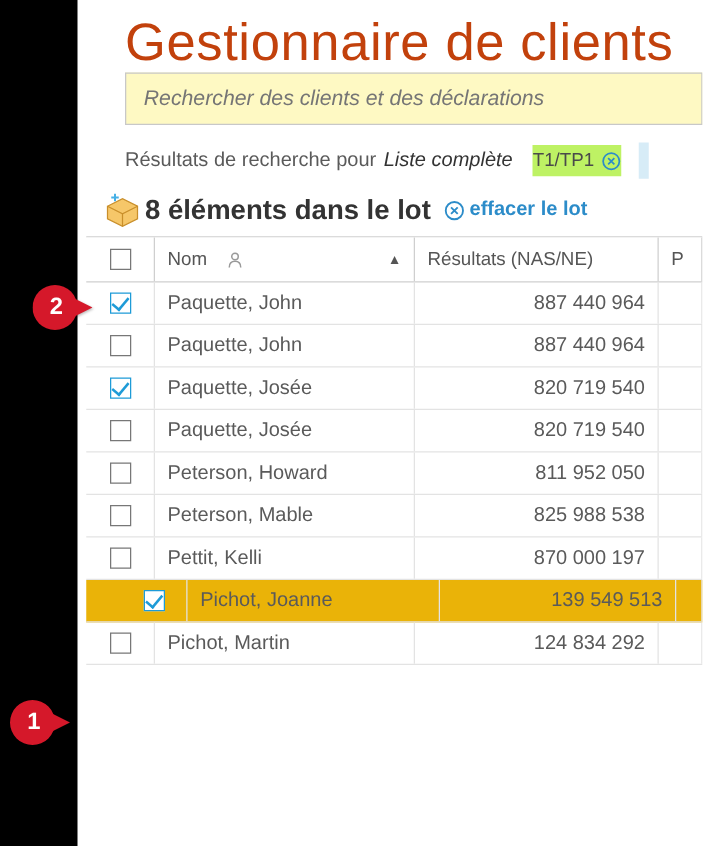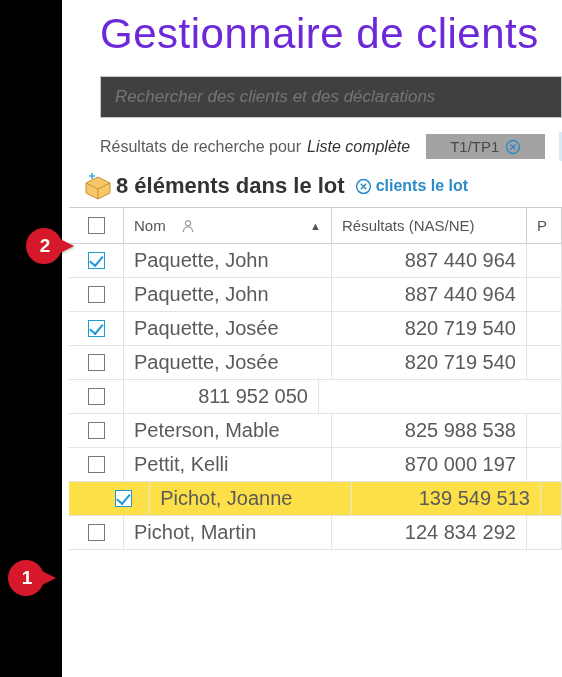--- a/index.html
+++ b/index.html
@@ -23,29 +23,29 @@
     position: absolute;
     left: 62px;
     top: 0;
     right: 0;
     bottom: 0;
     padding-top: 10px;
   }
   .title {
     font-size: 42px;
     font-weight: 300;
-    color: #6d28d9;
-    margin: 0 0 18px 38px;
+    color: #c2410c;
+    margin: 0 0 0 38px;
     white-space: nowrap;
     letter-spacing: 0.5px;
   }
   .search-box {
     margin: 0 0 14px 38px;
     border: 1px solid #c8c8c8;
-    background: #404040;
+    background: #fef9c3;
     height: 42px;
     display: flex;
     align-items: center;
     padding: 0 12px;
   }
   .search-box input {
     border: none;
     outline: none;
     background: transparent;
     width: 100%;
@@ -59,23 +59,23 @@
     font-size: 16px;
     color: #555;
     display: flex;
     align-items: center;
     gap: 6px;
     white-space: nowrap;
   }
   .results-line .label { color: #5a5a5a; }
   .results-line .bold { font-weight: 400; font-style: italic; color: #333; }
   .chip {
-    background: #a3a3a3;
+    background: #bef264;
     color: #4a4a4a;
-    padding: 4px 24px;
+    padding: 4px 0;
     display: inline-flex;
     align-items: center;
     gap: 6px;
     font-size: 15px;
     margin-left: 10px;
   }
   .chip-x {
     color: #2c8cc9;
     display: inline-flex;
     align-items: center;
@@ -139,27 +139,27 @@
     color: #555;
   }
   .person-icon { color: #9a9a9a; display:inline-flex; }
 
   .trow {
     display: flex;
     border-bottom: 1px solid #e3e3e3;
     height: 34px;
     align-items: stretch;
   }
-  .trow.selected { background: #fde047; padding-left: 28px; }
+  .trow.selected { background: #eab308; padding-left: 28px; }
   .trow .cell {
     border-right: 1px solid #e3e3e3;
     display: flex;
     align-items: center;
     padding: 0 10px;
-    font-size: 20px;
+    font-size: 16px;
     color: #5a5a5a;
   }
   .trow .col-ref { justify-content: flex-end; color: #5a5a5a; }
   .trow .col-check { justify-content: center; padding:0; }
 
   
   .cb {
     width: 17px; height: 17px;
     border: 1.5px solid #777;
     background: #fff;
@@ -228,21 +228,21 @@
             <line x1="7" y1="5" x2="13" y2="5"></line>
         </g>
       </svg>
     </span>
     <span class="batch-title">8 éléments dans le lot</span>
     <span class="clear-batch">
       <svg width="17" height="17" viewBox="0 0 16 16">
           <circle cx="8" cy="8" r="6.5" fill="none" stroke="#2c8cc9" stroke-width="1.4"></circle>
           <path d="M5.5 5.5 L10.5 10.5 M10.5 5.5 L5.5 10.5" stroke="#2c8cc9" stroke-width="1.4"></path>
         </svg>
-      <span>clients le lot</span>
+      <span>effacer le lot</span>
     </span>
   </div>
 
   <div class="table">
     <div class="hdr">
       <div class="cell col-check">
         <span class="cb"></span>
       </div>
       <div class="cell col-name">
         <span>Nom</span>
@@ -291,20 +291,21 @@
             <span class="cb"></span>
           </div>
           <div class="cell col-name">Paquette, Josée</div>
           <div class="cell col-ref">820 719 540</div>
           <div class="cell col-p"></div>
         </div>
         <div class="trow">
           <div class="cell col-check">
             <span class="cb"></span>
           </div>
+          <div class="cell col-name">Peterson, Howard</div>
           <div class="cell col-ref">811 952 050</div>
           <div class="cell col-p"></div>
         </div>
         <div class="trow">
           <div class="cell col-check">
             <span class="cb"></span>
           </div>
           <div class="cell col-name">Peterson, Mable</div>
           <div class="cell col-ref">825 988 538</div>
           <div class="cell col-p"></div>

